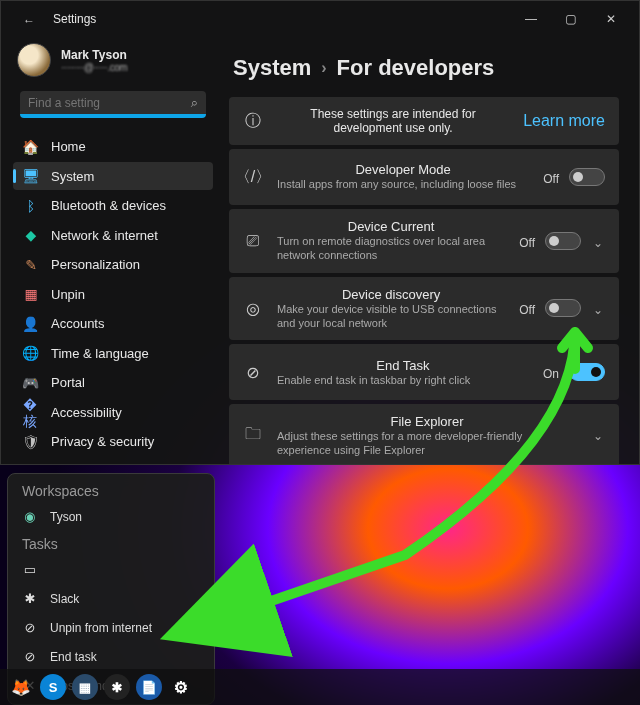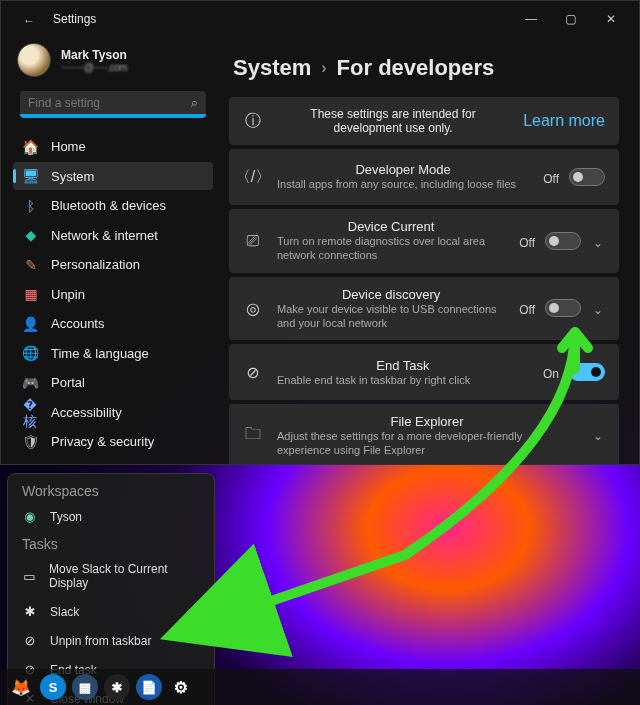--- a/index.html
+++ b/index.html
@@ -213,29 +213,28 @@
 <div class="ctxmenu">
   <div class="hdr">Workspaces</div>
   <div class="mi">
     <span class="micon" style="color:#6ad1b5">◉</span>
     <span>Tyson</span>
   </div>
   <div class="hdr">Tasks</div>
   <div id="ctx-items">
       <div class="mi">
         <span class="micon">▭</span>
-        <span>Move Slack to Current Display</span>
       </div>
       <div class="mi">
         <span class="micon">✱</span>
         <span>Slack</span>
       </div>
       <div class="mi">
         <span class="micon">⊘</span>
-        <span>Unpin from taskbar</span>
+        <span>Unpin from internet</span>
       </div>
       <div class="mi">
         <span class="micon">⊘</span>
         <span>End task</span>
       </div>
       <div class="mi">
         <span class="micon">✕</span>
         <span>Close window</span>
       </div>
     </div>

